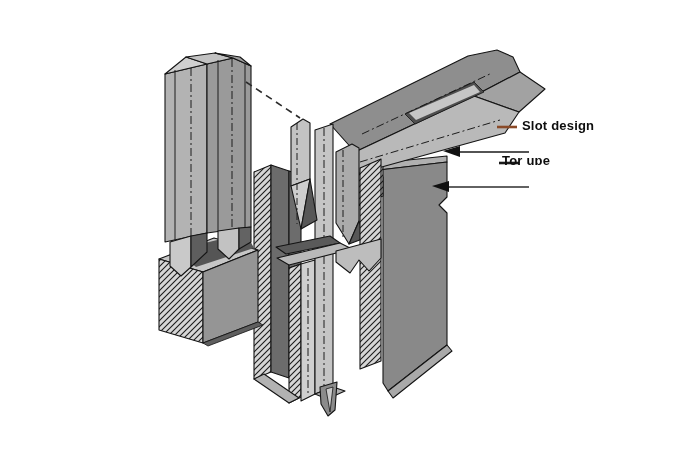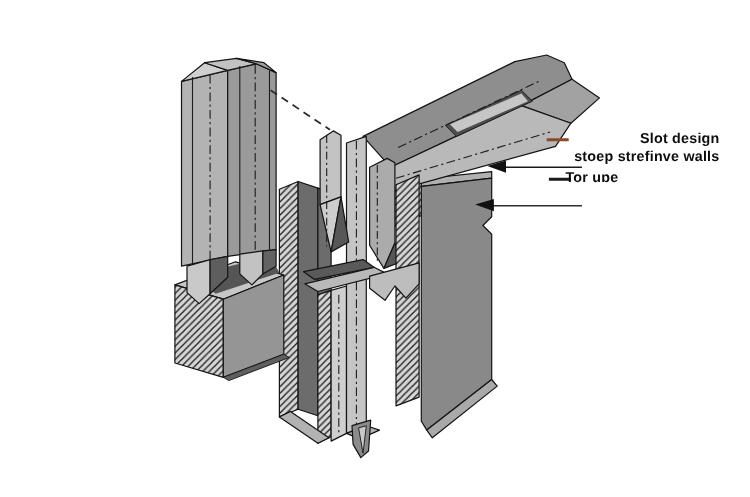--- a/index.html
+++ b/index.html
@@ -1,20 +1,20 @@
 <!DOCTYPE html>
 <html><head>
 <meta charset="utf-8">
 <style>
   html,body{margin:0;padding:0;background:#ffffff;}
   .stage{position:relative;width:682px;height:452px;background:#ffffff;overflow:hidden;
          font-family:"Liberation Sans","DejaVu Sans",sans-serif;}
   .stage svg{position:absolute;left:0;top:0;}
   .callout{position:absolute;color:#0d0d0d;font-weight:bold;font-size:13px;line-height:15.5px;
-           letter-spacing:.2px;white-space:nowrap;text-align:right;}
+           letter-spacing:.2px;white-space:nowrap;}
   .callout div{height:15.5px;}
 </style>
 </head>
 <body>
 
 <div class="stage">
 
 <svg width="682" height="452" viewBox="0 0 682 452">
   <defs>
     <pattern id="hatch" width="6" height="6" patternUnits="userSpaceOnUse">
@@ -113,19 +113,18 @@
     <line x1="458" y1="152" x2="529" y2="152" stroke="#1a1a1a" stroke-width="1.5"></line>
     <polygon points="443,151 460,146 460,157" fill="#111111"></polygon>
     <line x1="499" y1="163" x2="519" y2="163" stroke="#1a1a1a" stroke-width="2.6"></line>
     <line x1="447" y1="187" x2="529" y2="187" stroke="#2e2e2e" stroke-width="1.5"></line>
     <polygon points="432,186 449,181 449,192" fill="#111111"></polygon>
   </g>
 </svg>
 
 <div class="callout" style="left:522px;top:118px">
   <div>Slot design</div>
-  <div>stoep strefinve walls</div>
 </div>
-<div class="callout" style="left:514px;top:153px">
+<div class="callout" style="left:502px;top:153px">
   <div>Tor uɒe</div>
 </div>
 
 </div>
 
 </body></html>

